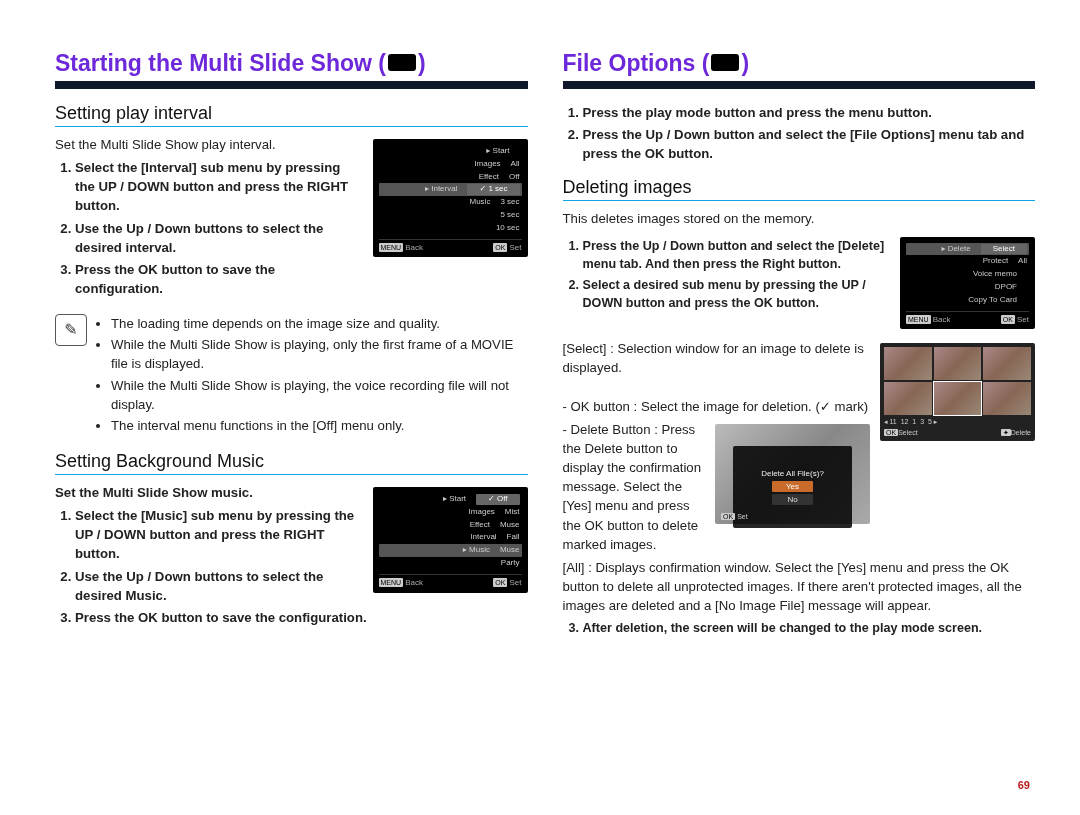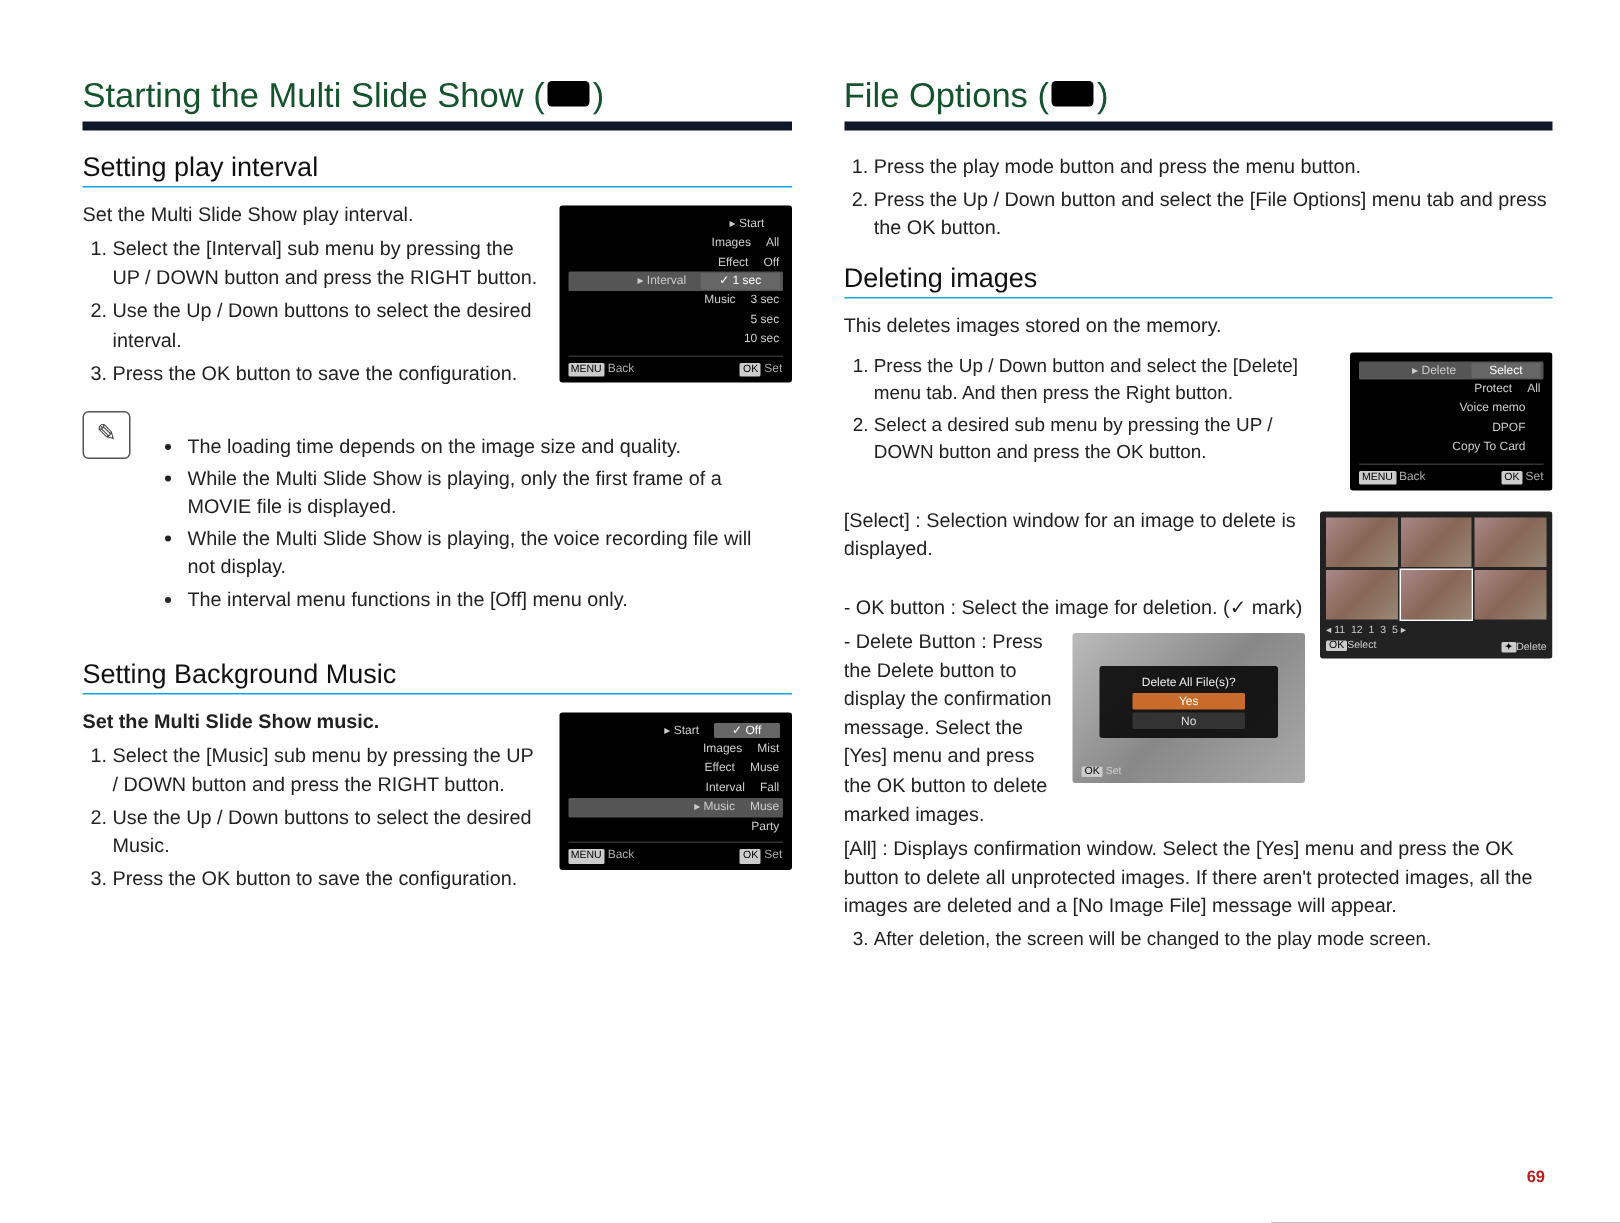--- a/index.html
+++ b/index.html
@@ -10,45 +10,45 @@
     box-sizing:border-box;
     padding:50px 45px 30px 55px;
     font-family:Arial,Helvetica,sans-serif;
     color:#222;
     position:relative;
   }
   .cols{display:flex;gap:35px;}
   .col{flex:1;min-width:0;}
   h1{
     font-size:23px;
-    font-weight:normal;
+    font-weight:bold;
     margin:0 0 14px 0;
     padding-bottom:4px;
-    border-bottom:6px solid #0f172a;
-    color:#14532d;
+    border-bottom:8px solid #0f172a;
+    color:#6d28d9;
   }
   .hicon{
     display:inline-block;
     vertical-align:middle;
     width:28px;height:17px;
     background:#000;border-radius:3px;
     position:relative;top:-2px;
     margin:0 2px;
   }
   h2{
     font-size:18px;
     font-weight:normal;
     margin:14px 0 8px 0;
     padding-bottom:2px;
     border-bottom:1px solid #0ea5e9;
     color:#111;
   }
   p,li,div.txt{font-size:13.2px;line-height:1.45;margin:0 0 4px 0;}
   ol{margin:4px 0 6px 0;padding-left:20px;}
-  ol>li{margin-bottom:3px;}
+  ol>li{margin-bottom:3px;font-weight:bold;}
   .flow{overflow:hidden;}
   .lcd{
     float:right;
     background:#000;
     color:#ccc;
     font-size:8px;
     line-height:1.35;
     border-radius:2px;
     margin:4px 0 6px 10px;
     padding:6px 6px 4px 6px;
@@ -64,21 +64,21 @@
     border:0;
     margin-top:10px;
     font-size:12.5px;line-height:1.5;
   }
   .note-icon{
     width:30px;height:30px;flex:0 0 30px;
     border:1.5px solid #555;border-radius:4px;
     display:flex;align-items:center;justify-content:center;
     font-size:16px;color:#333;
   }
-  .note ul{margin:14px;padding-left:14px;}
+  .note ul{margin:0;padding-left:14px;}
   .note li{margin-bottom:2px;}
   .thumbgrid{
     float:right;width:155px;height:98px;
     background:#222;border-radius:2px;
     margin:4px 0 6px 10px;
     box-sizing:border-box;padding:4px;
     display:flex;flex-direction:column;gap:3px;
   }
   .thumbgrid .grid{flex:1;display:grid;grid-template-columns:repeat(3,1fr);grid-template-rows:repeat(2,1fr);gap:2px;}
   .thumbgrid .cell{background:linear-gradient(135deg,#a88,#865,#987);}
@@ -86,21 +86,21 @@
   .thumbgrid .bar .k{background:#ccc;color:#000;padding:0 2px;border-radius:1px;}
   .dialogshot{
     float:right;width:155px;height:100px;
     background:linear-gradient(135deg,#bbb,#888,#aaa);
     border-radius:2px;margin:4px 0 6px 10px;
     position:relative;box-sizing:border-box;
   }
   .dialogshot .dlg{
     position:absolute;left:18px;right:18px;top:22px;
     background:rgba(0,0,0,.85);color:#eee;
-    font-size:8px;padding:6px;border-radius:2px;text-align:center;
+    font-size:8px;padding:23px;border-radius:2px;text-align:center;
   }
   .dialogshot .yes{background:#c96b2a;color:#fff;padding:1px 0;margin:3px 16px 0 16px;border-radius:1px;}
   .dialogshot .no{background:#333;color:#ddd;padding:1px 0;margin:2px 16px 0 16px;border-radius:1px;}
   .dialogshot .ftr{position:absolute;left:6px;bottom:4px;font-size:7px;color:#ccc;}
   .dialogshot .ftr .k{background:#ccc;color:#000;padding:0 2px;border-radius:1px;margin-right:2px;}
   .pgnum{position:absolute;right:50px;bottom:24px;font-size:11px;font-weight:bold;color:#b91c1c;}
   .bold{font-weight:bold;}
   .chk{font-family:inherit;}
   .tight li{font-size:12.6px;}
 </style>

